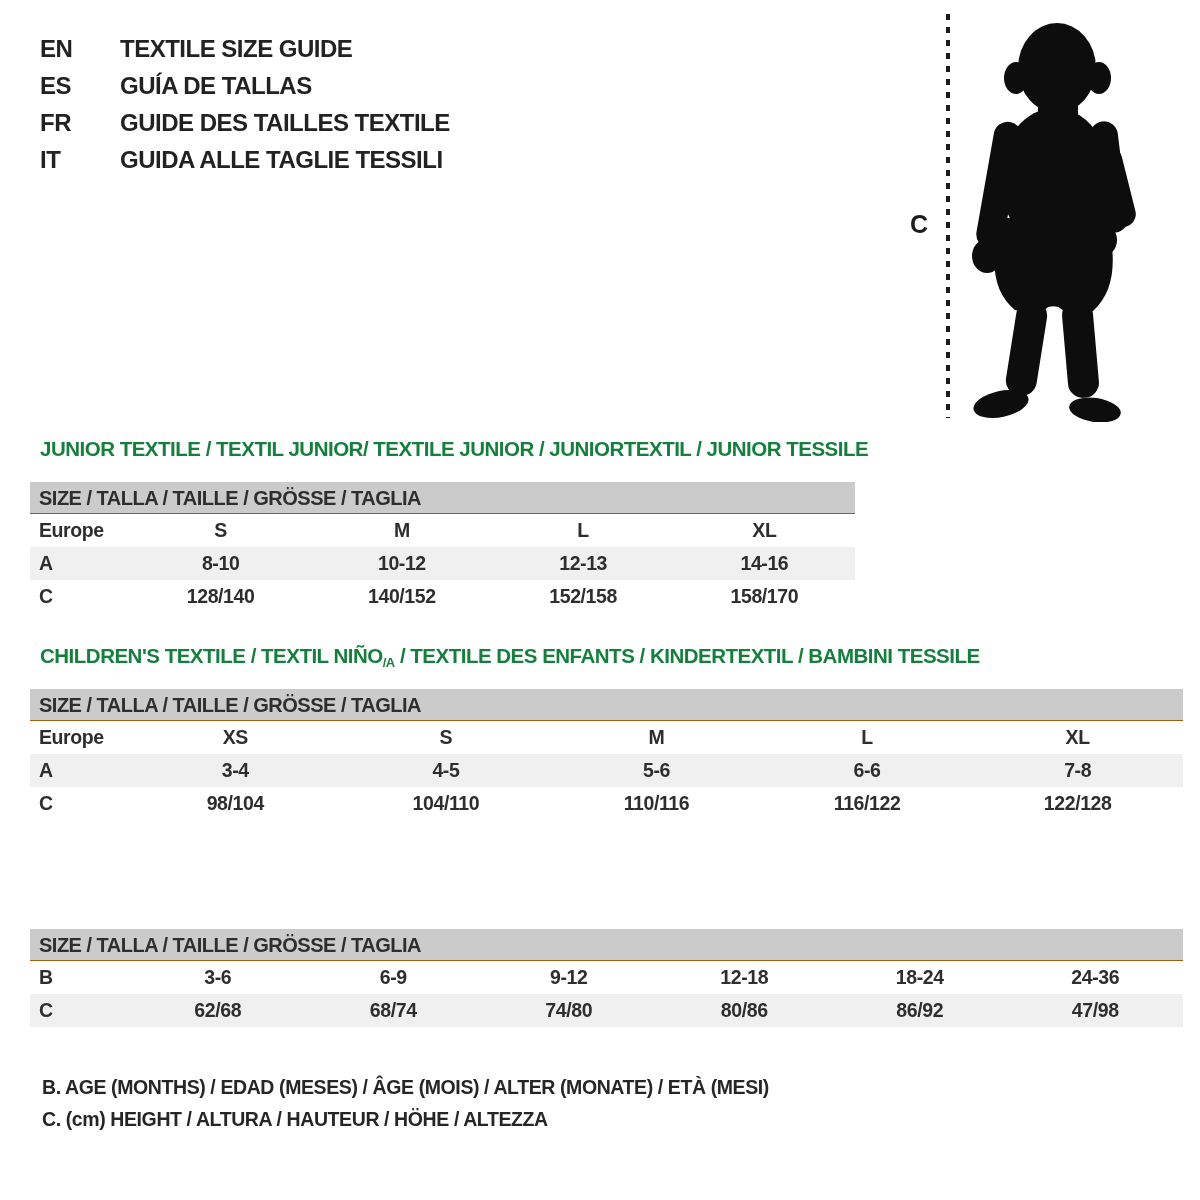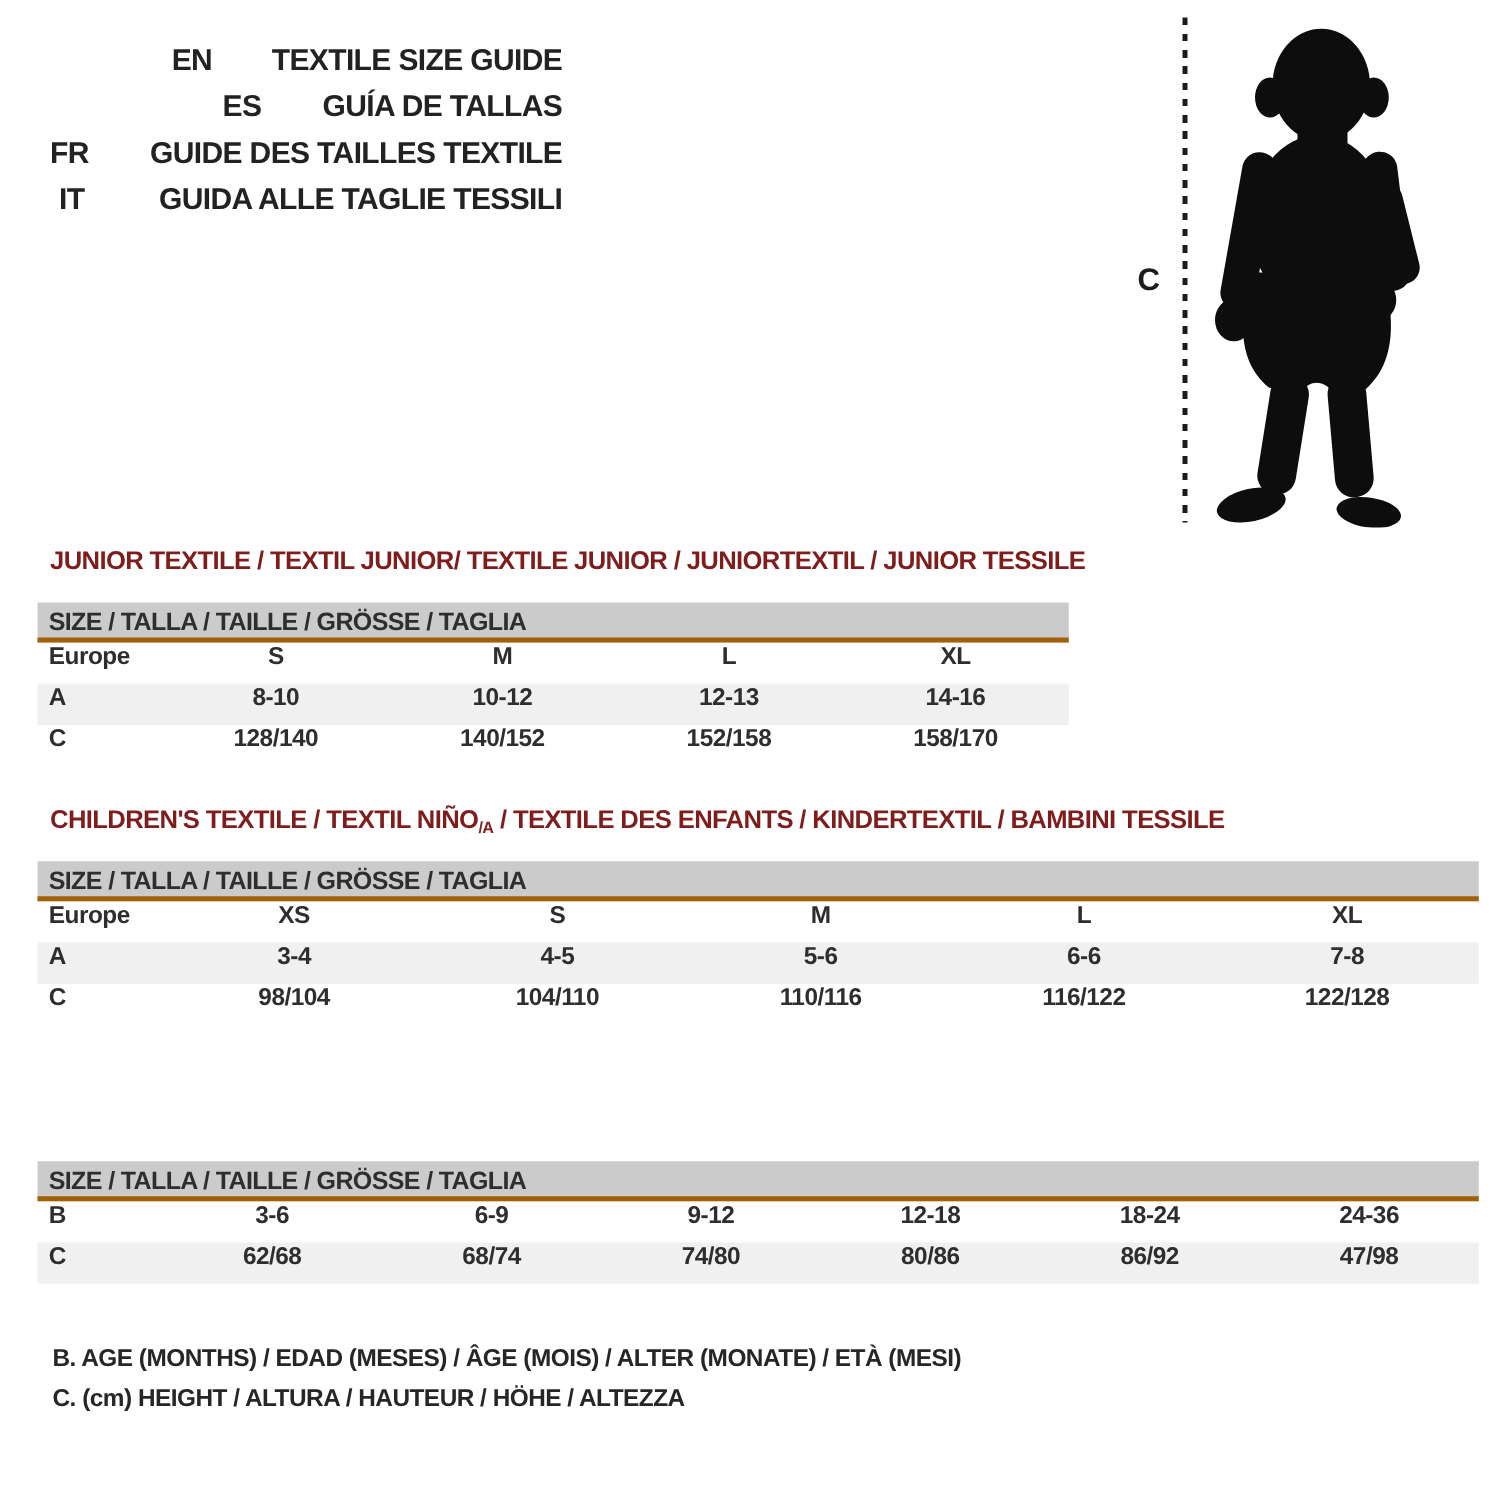--- a/index.html
+++ b/index.html
@@ -3,45 +3,45 @@
 <meta charset="utf-8">
 <style>
   html,body{margin:0;padding:0;background:#fff;}
   .page{
     position:relative;width:1200px;height:1200px;background:#ffffff;overflow:hidden;
     font-family:"Liberation Sans", sans-serif;color:#2a2a2a;
     -webkit-font-smoothing:antialiased;
   }
   
   .lang-list{position:absolute;left:40px;top:30px;}
-  .lang-row{display:flex;height:37px;align-items:center;justify-content:flex-end;}
+  .lang-row{display:flex;height:37px;align-items:center;}
   .lang-code{width:80px;font-size:24px;font-weight:700;letter-spacing:-0.5px;color:#222;}
   .lang-label{font-size:24px;font-weight:700;letter-spacing:-0.5px;color:#222;white-space:nowrap;}
   
   .measure-line{
     position:absolute;left:946px;top:14px;width:4px;height:404px;
     background:repeating-linear-gradient(to bottom,#1c1c1c 0 6px,transparent 6px 13px);
   }
   .height-label{position:absolute;left:910px;top:210px;font-size:25px;font-weight:700;color:#1c1c1c;}
   .baby-svg{position:absolute;left:953px;top:18px;width:190px;height:404px;}
   
   .sec-title{
     position:absolute;left:40px;font-size:20.5px;font-weight:700;
-    letter-spacing:-0.5px;color:#7f1d1d;white-space:nowrap;
+    letter-spacing:-0.5px;color:#15803d;white-space:nowrap;
   }
   .sec-title .sub{font-size:13px;vertical-align:-4px;font-weight:700;}
   .sec-title .line{display:block;height:33px;line-height:33px;}
   
   .stable{position:absolute;left:30px;}
   .size-header{
-    height:32px;line-height:32px;background:#cbcbcb;border-bottom:4px solid #a16207;
+    height:32px;line-height:32px;background:#cbcbcb;border-bottom:1px solid #a16207;
     font-size:20px;font-weight:700;letter-spacing:-0.5px;color:#2e2e2e;
     padding-left:9px;box-sizing:border-box;
   }
-  .trow{display:flex;align-items:flex-start;height:33px;font-size:19.5px;font-weight:700;letter-spacing:-0.4px;color:#2e2e2e;}
+  .trow{display:flex;align-items:center;height:33px;font-size:19.5px;font-weight:700;letter-spacing:-0.4px;color:#2e2e2e;}
   .trow.shaded{background:#f0f0f0;}
   .tlabel{width:100px;padding-left:9px;box-sizing:border-box;}
   .tcell{flex:1;text-align:center;}
   #junior-title{top:437px;}
   #junior-table{top:482px;width:825px;}
   #children-title{top:644px;}
   #children-table{top:689px;width:1153px;}
   #babies-title{top:849px;}
   #babies-table{top:929px;width:1153px;}
   

